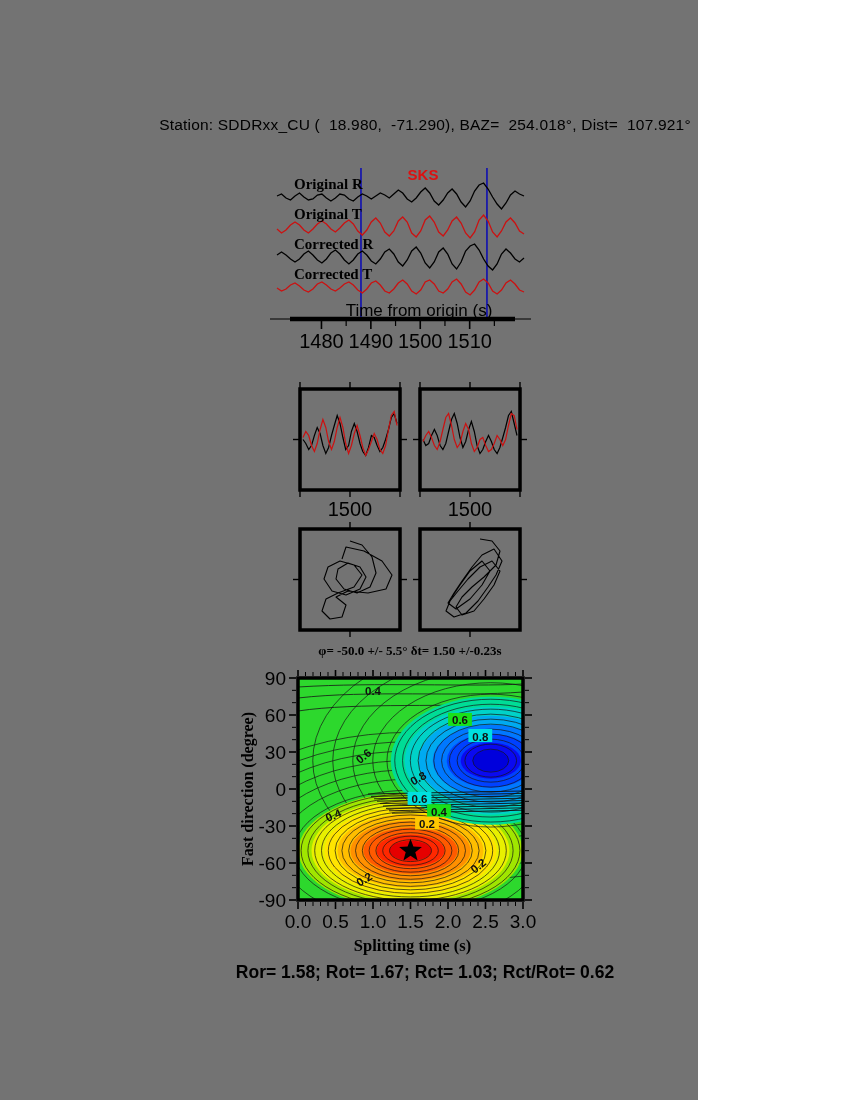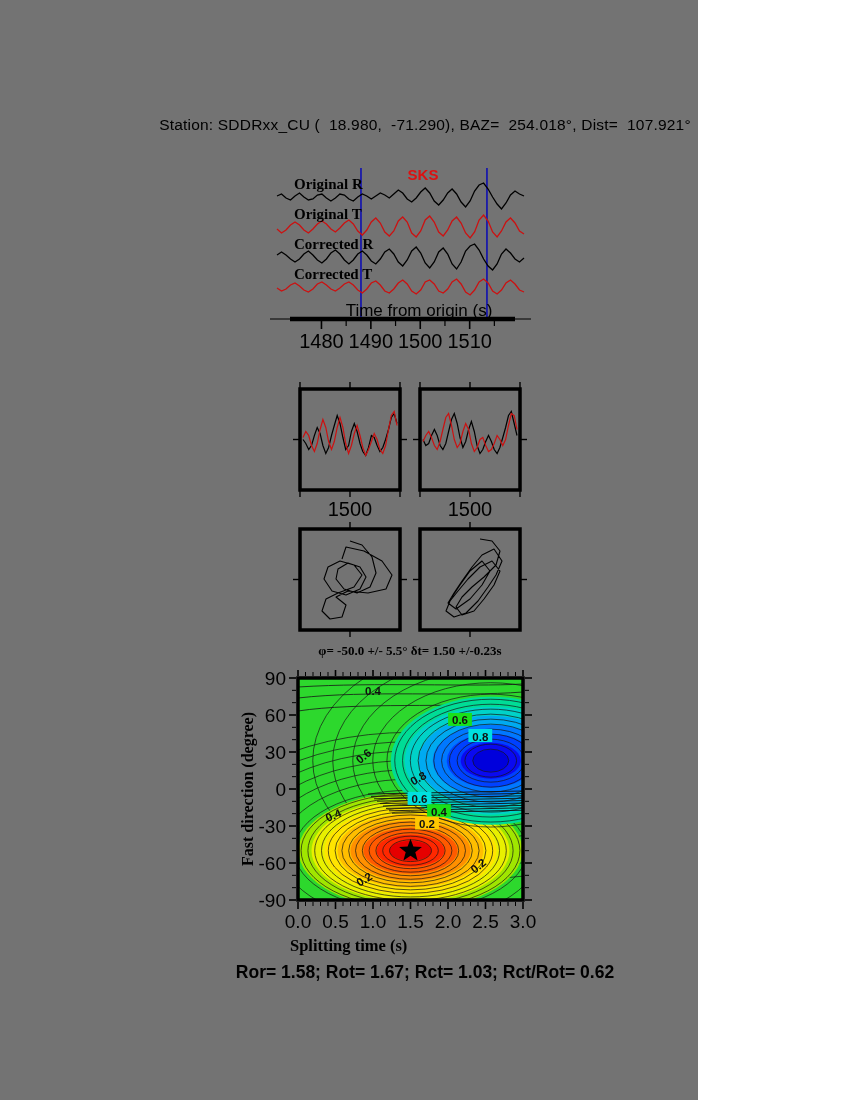--- a/index.html
+++ b/index.html
@@ -7,21 +7,21 @@
         font-family:"Liberation Sans",sans-serif;color:#000;}
   .hdr{position:absolute;left:0;width:850px;text-align:center;font-size:15.5px;
        white-space:pre;letter-spacing:.2px;}
   .hdr1{top:116px;}
   .hdr2{top:139px;}
   .abs{position:absolute;}
   .serifb{font-family:"Liberation Serif",serif;font-weight:bold;}
   .ctitle{top:643px;left:250px;width:320px;text-align:center;font-size:13px;}
   .ylab{left:248px;top:789px;transform:translate(-50%,-50%) rotate(-90deg);
         white-space:nowrap;font-size:16px;}
-  .xlab{top:936px;left:290px;width:245px;font-size:16.5px;}
+  .xlab{top:936px;left:290px;width:245px;text-align:center;font-size:16.5px;}
   .results{top:962px;left:0;width:850px;text-align:center;font-size:17.5px;font-weight:bold;}
   svg{display:block;}
   svg text{font-family:"Liberation Sans",sans-serif;}
   svg text.serif{font-family:"Liberation Serif",serif;font-weight:bold;}
 </style>
 </head>
 <body>
 
 <div class="page">
 

